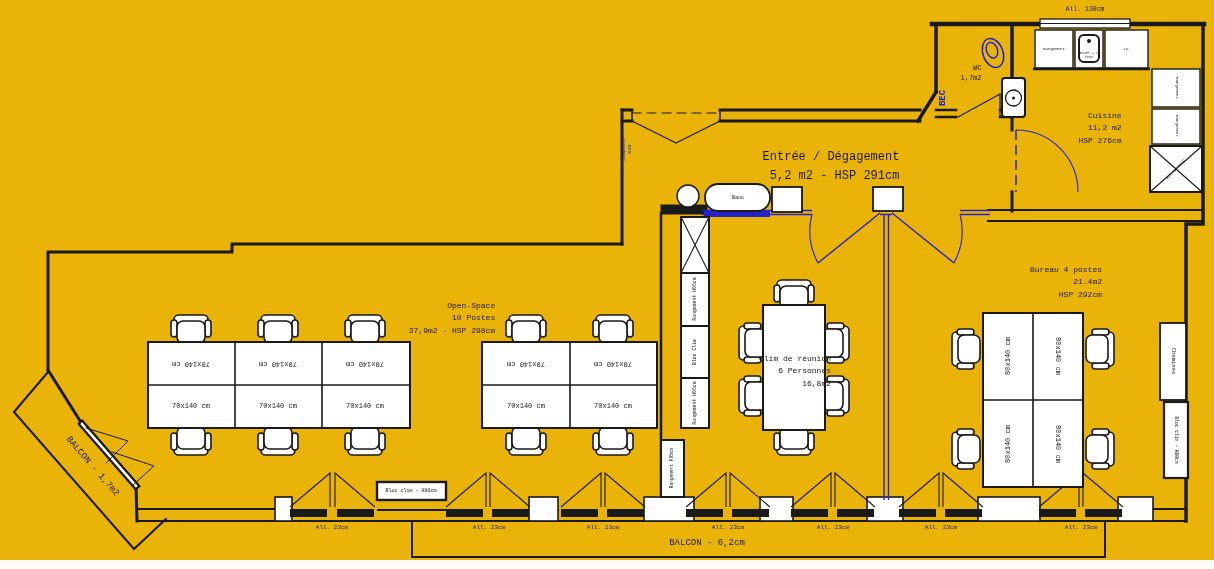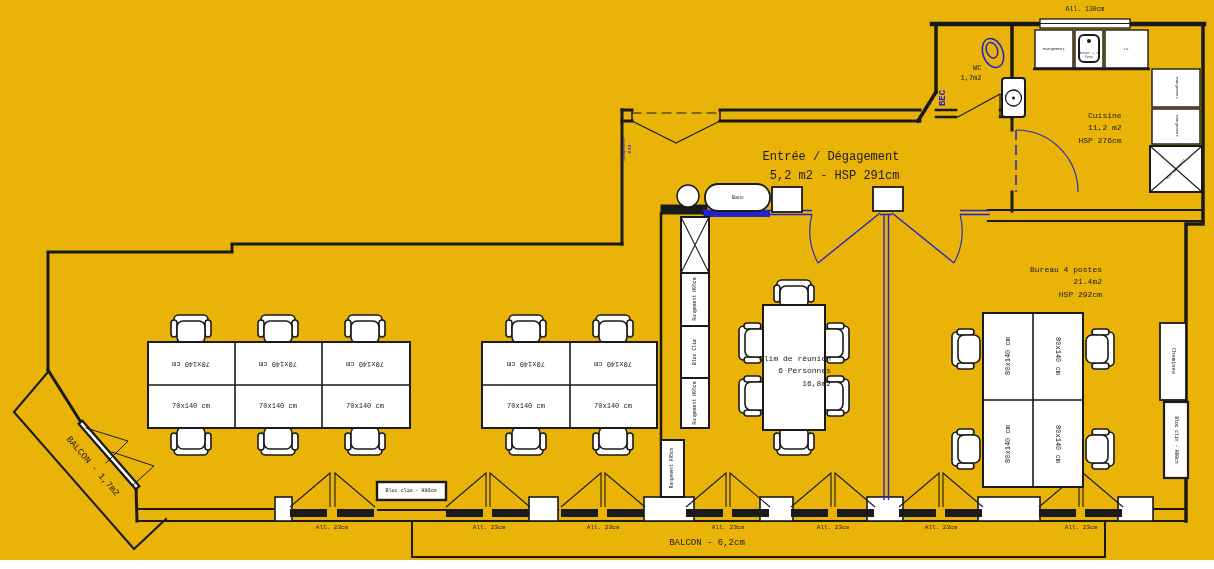--- a/index.html
+++ b/index.html
@@ -206,20 +206,25 @@
 <div class="room" style="left:971px;top:64px;font-size:7px;line-height:1.4">
   <div>WC</div>
   <div>1,7m2</div>
 </div>
 
 <div class="room" style="left:831px;top:148px;font-size:12px">
   <div>Entrée / Dégagement</div>
   <div>5,2 m2 - HSP 291cm</div>
 </div>
 
+<div class="room" style="left:452px;top:300px">
+  <div>Open-Space</div>
+  <div>10 Postes</div>
+  <div>37,9m2 - HSP 298cm</div>
+</div>
 
 <div class="room" style="left:795px;top:353px">
   <div>Clim de réunion</div>
   <div>6 Personnes</div>
   <div>16,8m2</div>
 </div>
 
 <div class="room" style="left:1066px;top:264px">
   <div>Bureau 4 postes</div>
   <div>21.4m2</div>

